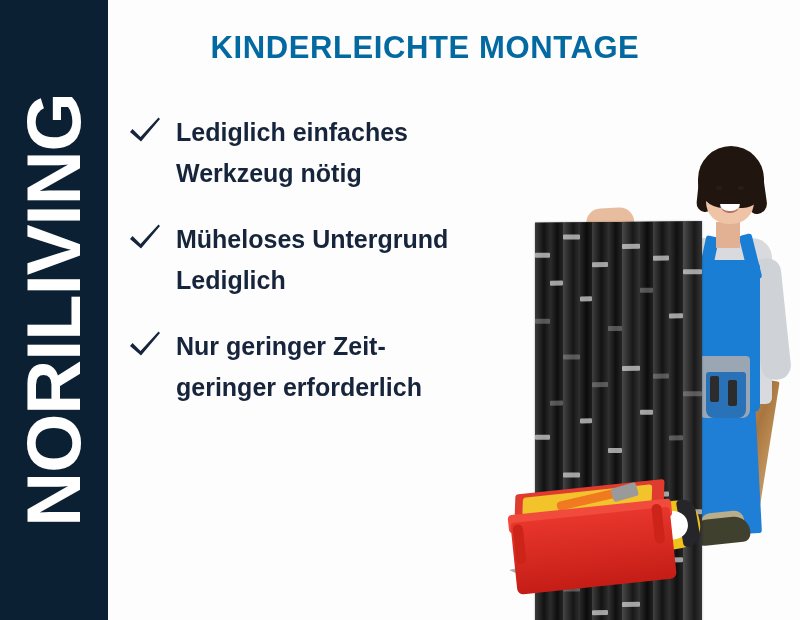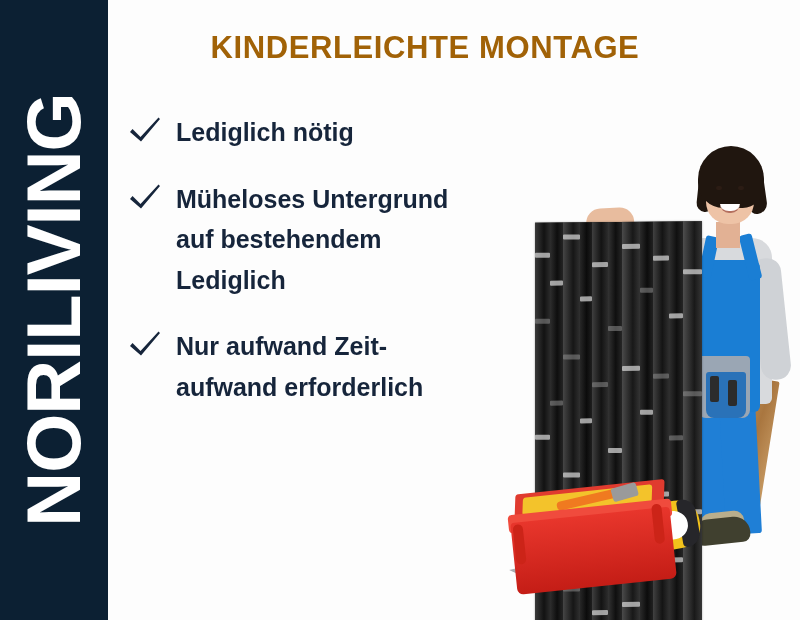--- a/index.html
+++ b/index.html
@@ -39,21 +39,21 @@
     line-height: 1;
   }
 
   
   .headline {
     position: absolute;
     left: 110px;
     top: 30px;
     width: 630px;
     text-align: center;
-    color: #a16207;
+    color: #0369a1;
     font-weight: bold;
     font-size: 31px;
     letter-spacing: 0.6px;
     white-space: nowrap;
   }
 
   
   .bullets {
     position: absolute;
     left: 128px;
@@ -397,46 +397,46 @@
 
   <div class="bullets">
 
     <div class="bullet">
       <span class="check-icon">
         <svg viewBox="0 0 34 34" width="34" height="34" aria-hidden="true">
           <path d="M2 18 L4.5 15 L12.5 23 L30.5 3.5 L32 5 L13 27.5 Z" fill="#16253b"></path>
         </svg>
       </span>
       <span class="bullet-lines">
-        <span class="bullet-line">Lediglich nötig</span>
+        <span class="bullet-line">Lediglich einfaches</span>
+        <span class="bullet-line">Werkzeug nötig</span>
       </span>
     </div>
 
     <div class="bullet">
       <span class="check-icon">
         <svg viewBox="0 0 34 34" width="34" height="34" aria-hidden="true">
           <path d="M2 18 L4.5 15 L12.5 23 L30.5 3.5 L32 5 L13 27.5 Z" fill="#16253b"></path>
         </svg>
       </span>
       <span class="bullet-lines">
         <span class="bullet-line">Müheloses Untergrund</span>
-        <span class="bullet-line">auf bestehendem</span>
         <span class="bullet-line">Lediglich</span>
       </span>
     </div>
 
     <div class="bullet">
       <span class="check-icon">
         <svg viewBox="0 0 34 34" width="34" height="34" aria-hidden="true">
           <path d="M2 18 L4.5 15 L12.5 23 L30.5 3.5 L32 5 L13 27.5 Z" fill="#16253b"></path>
         </svg>
       </span>
       <span class="bullet-lines">
-        <span class="bullet-line">Nur aufwand Zeit-</span>
-        <span class="bullet-line">aufwand erforderlich</span>
+        <span class="bullet-line">Nur geringer Zeit-</span>
+        <span class="bullet-line">geringer erforderlich</span>
       </span>
     </div>
 
   </div>
 
   <div class="photo">
 
     <div class="person">
       <div class="board"></div>
       <div class="leg-l"></div>

